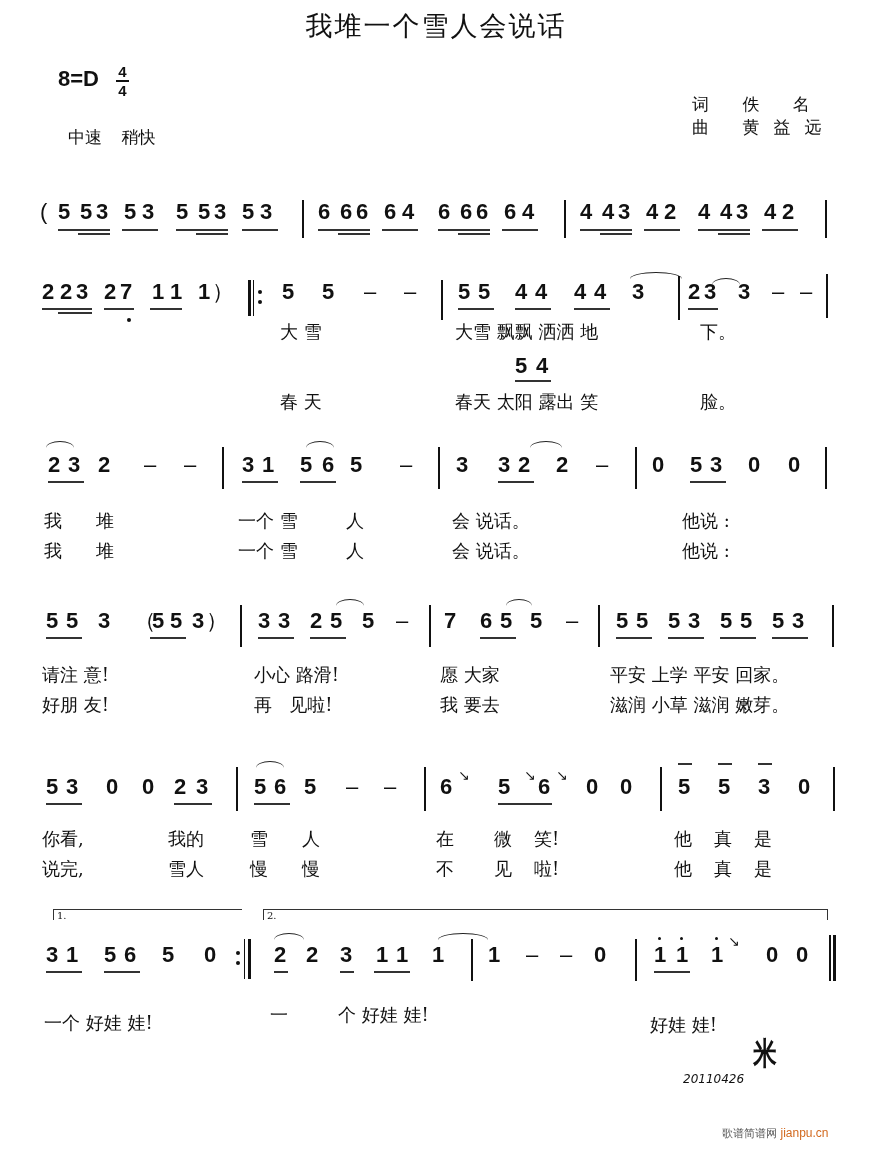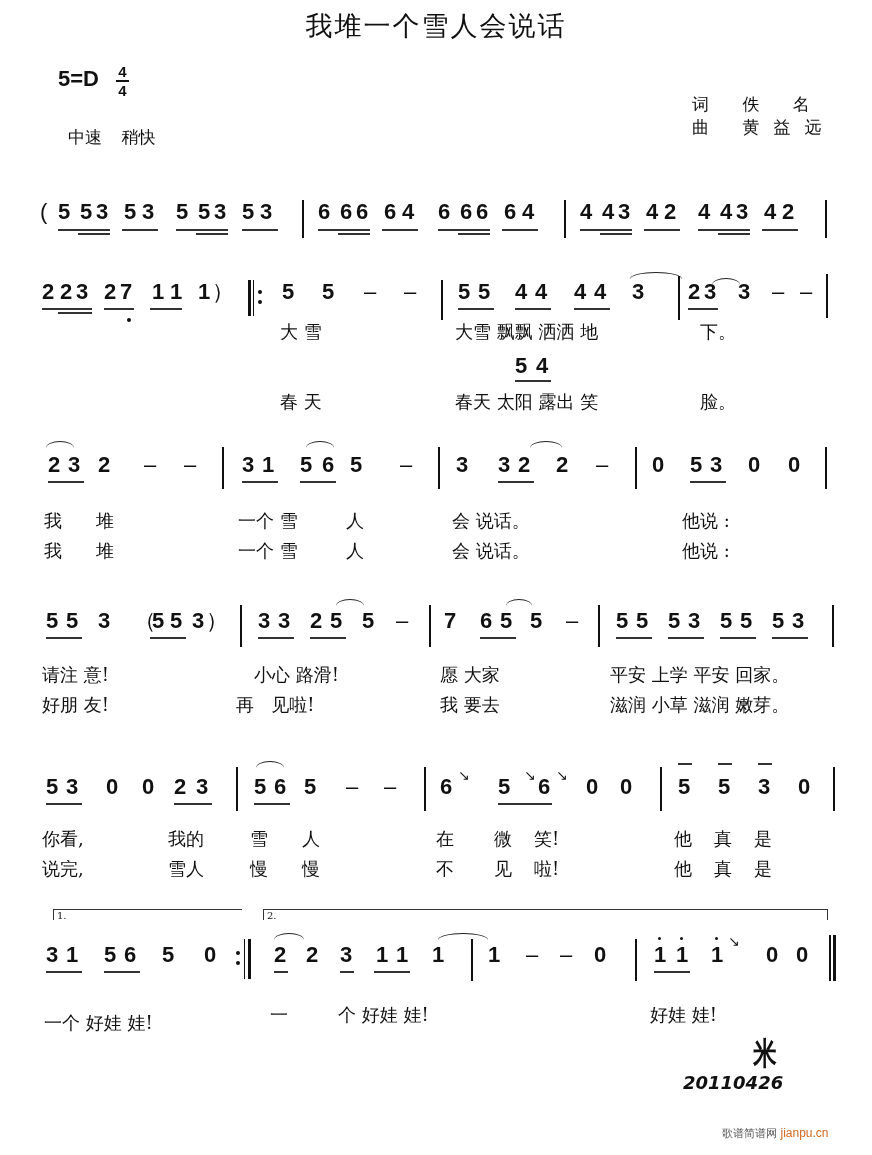--- a/index.html
+++ b/index.html
@@ -15,30 +15,30 @@
   .credit { left: 692px; font-size: 17px; letter-spacing: 14px; }
   .line { position: absolute; left: 0; width: 872px; height: 60px; }
   .n { position: absolute; font-family: "Liberation Sans", sans-serif; font-weight: bold; font-size: 22px; line-height: 24px; }
   .ul { position: absolute; height: 1.5px; background: #333; }
   .bl { position: absolute; width: 2px; background: #111; }
   .lyric { position: absolute; font-size: 18px; line-height: 20px; white-space: pre; }
   .slur { position: absolute; border-top: 1.6px solid #222; border-radius: 50% 50% 0 0 / 100% 100% 0 0; height: 6px; }
   .dot { position: absolute; width: 4px; height: 4px; background: #111; border-radius: 50%; }
   .volta { position: absolute; border-top: 1px solid #333; border-left: 1px solid #333; height: 10px; font-size: 10px; padding-left: 3px; line-height: 12px; }
   .volta.r { border-right: 1px solid #333; }
-  .sig { position: absolute; left: 683px; top: 1072px; font-family: "DejaVu Sans", sans-serif; font-style: italic; font-weight: bold; font-size: 18px; }
+  .sig { position: absolute; left: 683px; top: 1072px; font-family: "DejaVu Sans", sans-serif; font-style: italic; font-weight: normal; font-size: 12px; }
   .wm { position: absolute; left: 722px; top: 1126px; font-size: 11px; color: #555; font-family: "DejaVu Sans", sans-serif; }
   .wm span { color: #d2691e; font-family: "Liberation Sans", sans-serif; font-size: 12px; }
   .arrow { position: absolute; font-size: 14px; font-family: "DejaVu Sans", sans-serif; }
 </style>
 </head>
 <body>
 
 <div class="abs title">我堆一个雪人会说话</div>
-<div class="abs key">5=D</div>
+<div class="abs key">8=D</div>
 <div class="frac">
   <span>4</span>
   <span class="bar"></span>
   <span>4</span>
 </div>
 <div class="abs tempo">中速 稍快</div>
 <div class="abs credit" style="top:93px">词 佚 名</div>
 <div class="abs credit" style="top:116px">曲 黄益远</div>
 
 <div class="line" style="top:200px">
@@ -243,21 +243,21 @@
   <div class="ul" style="left:668px;top:28px;width:36px"></div>
   <div class="ul" style="left:720px;top:28px;width:36px"></div>
   <div class="ul" style="left:772px;top:28px;width:36px"></div>
   <div class="bl" style="left:832px;top:-4px;height:42px"></div>
 
   <span class="lyric" style="left:42px;top:56px">请注 意!</span>
   <span class="lyric" style="left:254px;top:56px">小心 路滑!</span>
   <span class="lyric" style="left:440px;top:56px">愿 大家</span>
   <span class="lyric" style="left:610px;top:56px">平安 上学 平安 回家。</span>
   <span class="lyric" style="left:42px;top:86px">好朋 友!</span>
-  <span class="lyric" style="left:236px;top:86px">再   见啦!</span>
+  <span class="lyric" style="left:254px;top:86px">再   见啦!</span>
   <span class="lyric" style="left:440px;top:86px">我 要去</span>
   <span class="lyric" style="left:610px;top:86px">滋润 小草 滋润 嫩芽。</span>
 </div>
 
 <div class="line" style="top:775px">
   <span class="n" style="left:46px">5</span>
   <span class="n" style="left:66px">3</span>
   <div class="ul" style="left:46px;top:28px;width:36px"></div>
   <span class="n" style="left:106px">0</span>
   <span class="n" style="left:142px">0</span>
@@ -355,21 +355,21 @@
   <span class="n" style="left:711px">1</span>
   <span class="arrow" style="left:728px;top:-10px">↘</span>
   <span class="n" style="left:766px">0</span>
   <span class="n" style="left:796px">0</span>
   <div class="bl" style="left:829px;top:-8px;height:46px;width:2px"></div>
   <div class="bl" style="left:833px;top:-8px;height:46px;width:3px"></div>
 
   <span class="lyric" style="left:44px;top:70px">一个 好娃 娃!</span>
   <span class="lyric" style="left:270px;top:62px">一</span>
   <span class="lyric" style="left:338px;top:62px">个 好娃 娃!</span>
-  <span class="lyric" style="left:650px;top:62px">好娃 娃!</span>
+  <span class="lyric" style="left:650px;top:72px">好娃 娃!</span>
 </div>
 
 <div class="sig">20110426</div>
 <div class="abs" style="left:752px;top:1036px;font-size:26px;font-weight:bold;font-family:'DejaVu Sans',sans-serif;transform:scale(0.9,1.2)">⽶</div>
 <div class="wm">
   <span style="color:#555;font-size:11px;font-family:'DejaVu Sans',sans-serif">歌谱简谱网</span>
   <span>jianpu.cn</span>
 </div>
 
 </body></html>

